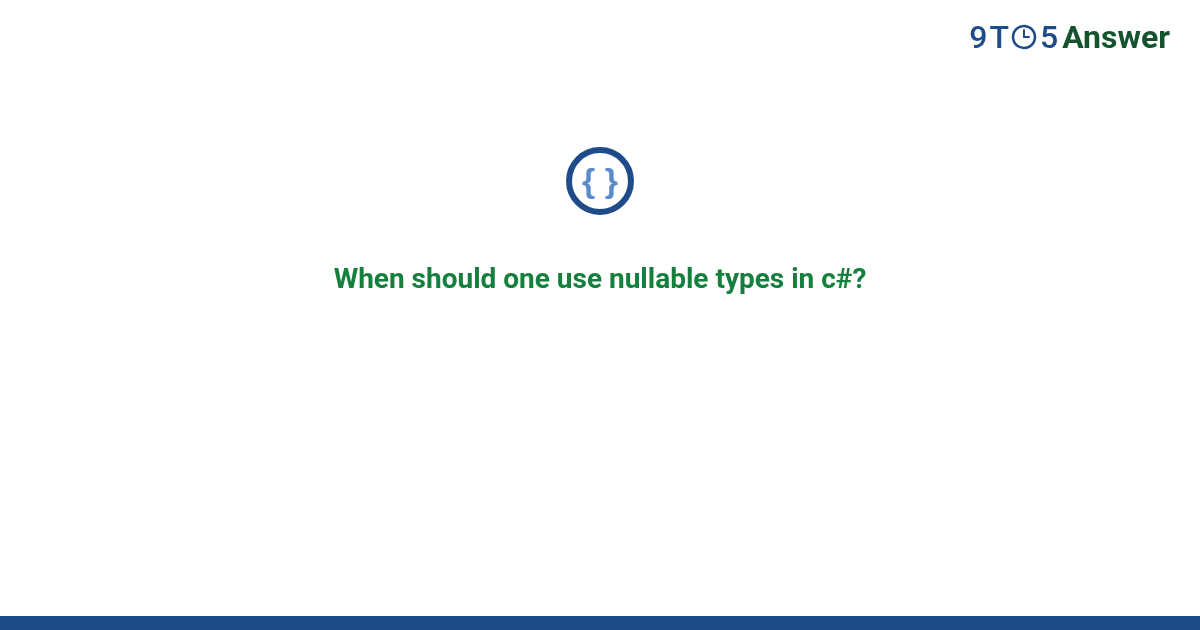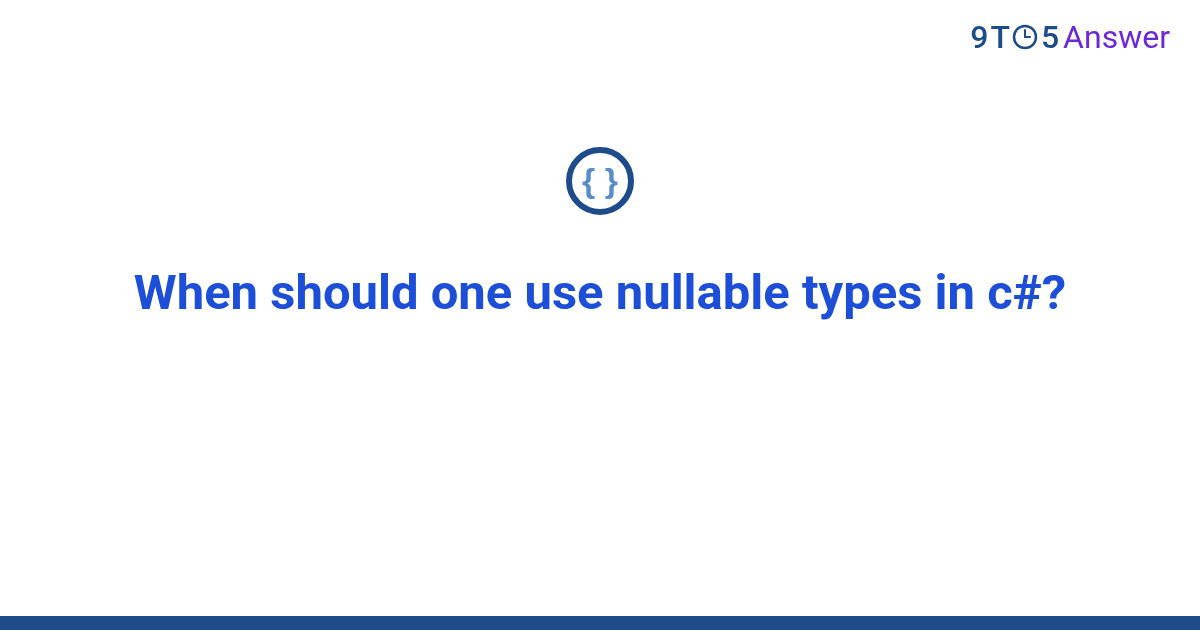--- a/index.html
+++ b/index.html
@@ -37,40 +37,40 @@
     .brand .clock-wrap {
       display: inline-flex;
       align-items: center;
       margin: 0 1px;
     }
     .brand .five {
       color: #1e4c8a;
       font-weight: 500;
     }
     .brand .answer {
-      color: #6d28d9;
-      font-weight: 400;
+      color: #14532d;
+      font-weight: 700;
       margin-left: 2px;
     }
     .center-icon {
       position: absolute;
       top: 145px;
       left: 50%;
       transform: translateX(-50%);
     }
     .question-title {
       position: absolute;
       top: 260px;
       left: 50%;
       transform: translateX(-50%);
       width: 90%;
       text-align: center;
-      font-size: 49px;
+      font-size: 28px;
       font-weight: 700;
-      color: #1d4ed8;
+      color: #15803d;
       line-height: 1.35;
     }
     .bottom-bar {
       position: absolute;
       bottom: 0;
       left: 0;
       width: 100%;
       height: 14px;
       background: #1e4c8a;
     }

